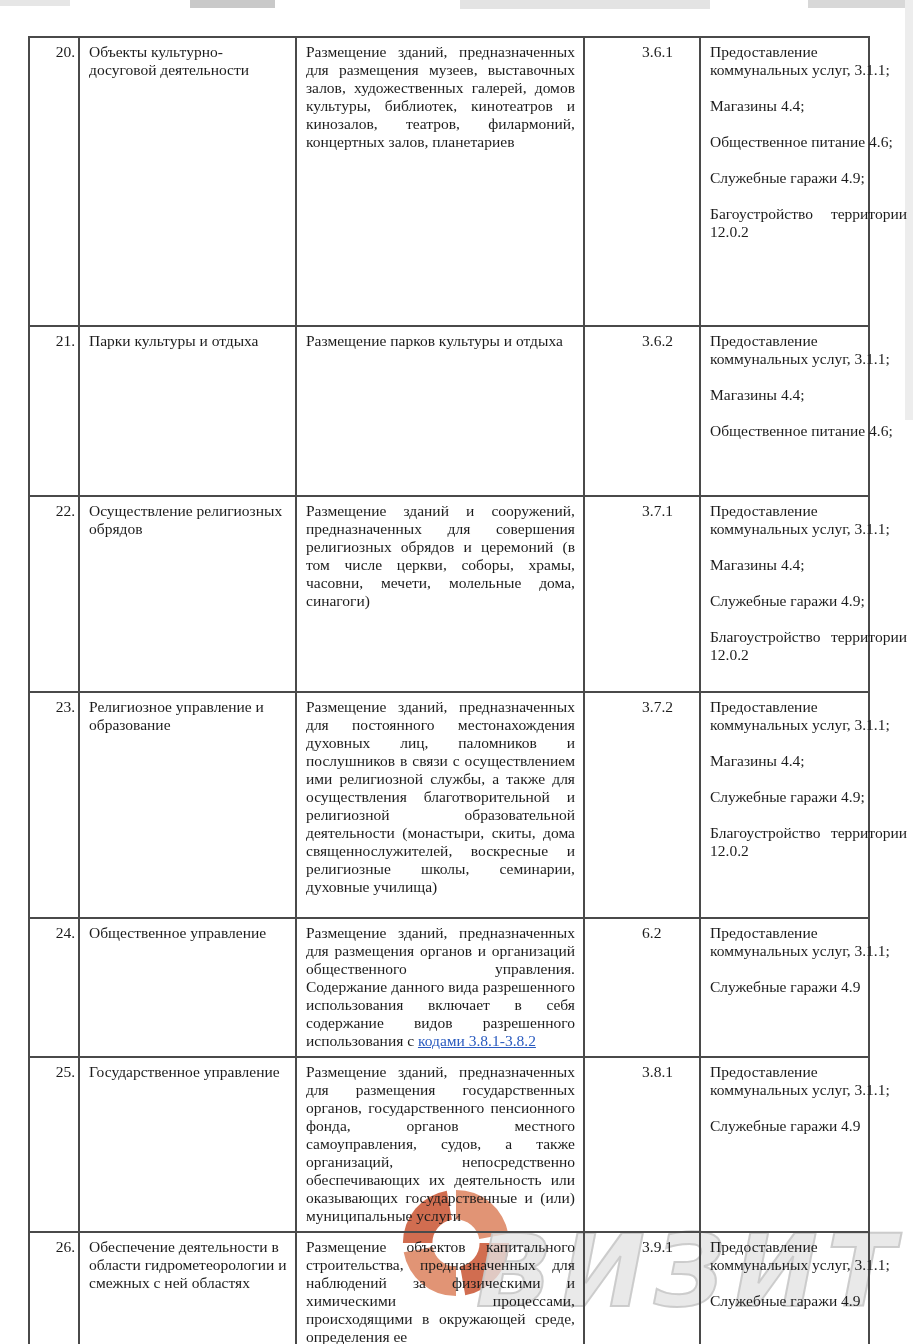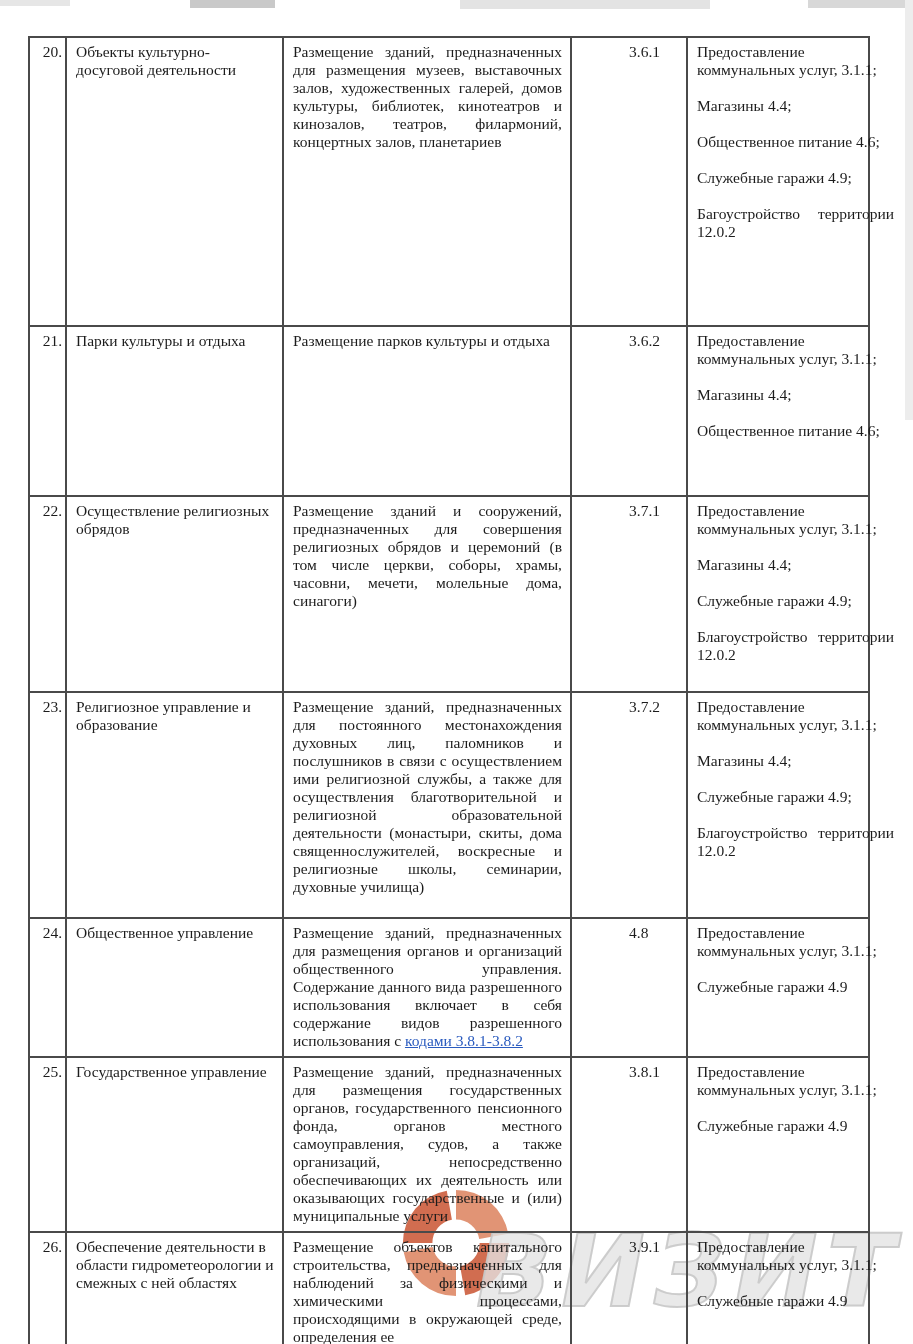--- a/index.html
+++ b/index.html
@@ -37,21 +37,21 @@
     box-sizing:border-box;background:transparent;
   }
   .trow{display:flex;border-bottom:2px solid #4a4a4a;box-sizing:border-box;}
   .trow:last-child{border-bottom:none;}
   .cell{
     box-sizing:border-box;border-right:2px solid #4a4a4a;
     padding:5px 8px 6px 9px;
     font-size:15.5px;line-height:18px;
   }
   .cell:last-child{border-right:none;}
-  .c-num{width:37px;text-align:right;padding:5px 3px 6px 2px;flex:none;}
+  .c-num{width:50px;text-align:right;padding:5px 3px 6px 2px;flex:none;}
   .c-name{width:217px;flex:none;}
   .c-desc{width:288px;flex:none;text-align:justify;}
   .c-code{width:68px;flex:none;margin-left:48px;}
   .c-aux{width:214px;flex:none;text-align:justify;}
   .c-aux p{margin:0 0 18px 0;}
   .c-aux p:last-child{margin-bottom:0;}
   .desc-link{text-decoration:underline;cursor:pointer;margin-top:14px;}
 </style>
 </head>
 <body>
@@ -120,21 +120,21 @@
         <p>Предоставление коммунальных услуг, 3.1.1;</p>
         <p>Магазины 4.4;</p>
         <p>Служебные гаражи 4.9;</p>
         <p>Благоустройство территории 12.0.2</p>
       </div>
     </div>
     <div class="trow" style="min-height: 136px;">
       <div class="cell c-num">24.</div>
       <div class="cell c-name">Общественное управление</div>
       <div class="cell c-desc"><span>Размещение зданий, предназначенных для размещения органов и организаций общественного управления. Содержание данного вида разрешенного использования включает в себя содержание видов разрешенного использования с </span><a class="desc-link" href="#" style="color: rgb(42, 91, 191);">кодами 3.8.1-3.8.2</a></div>
-      <div class="cell c-code">4.8</div>
+      <div class="cell c-code">6.2</div>
       <div class="cell c-aux">
         <p>Предоставление коммунальных услуг, 3.1.1;</p>
         <p>Служебные гаражи 4.9</p>
       </div>
     </div>
     <div class="trow" style="min-height: 172px;">
       <div class="cell c-num">25.</div>
       <div class="cell c-name">Государственное управление</div>
       <div class="cell c-desc"><span>Размещение зданий, предназначенных для размещения государственных органов, государственного пенсионного фонда, органов местного самоуправления, судов, а также организаций, непосредственно обеспечивающих их деятельность или оказывающих государственные и (или) муниципальные услуги</span></div>
       <div class="cell c-code">3.8.1</div>

